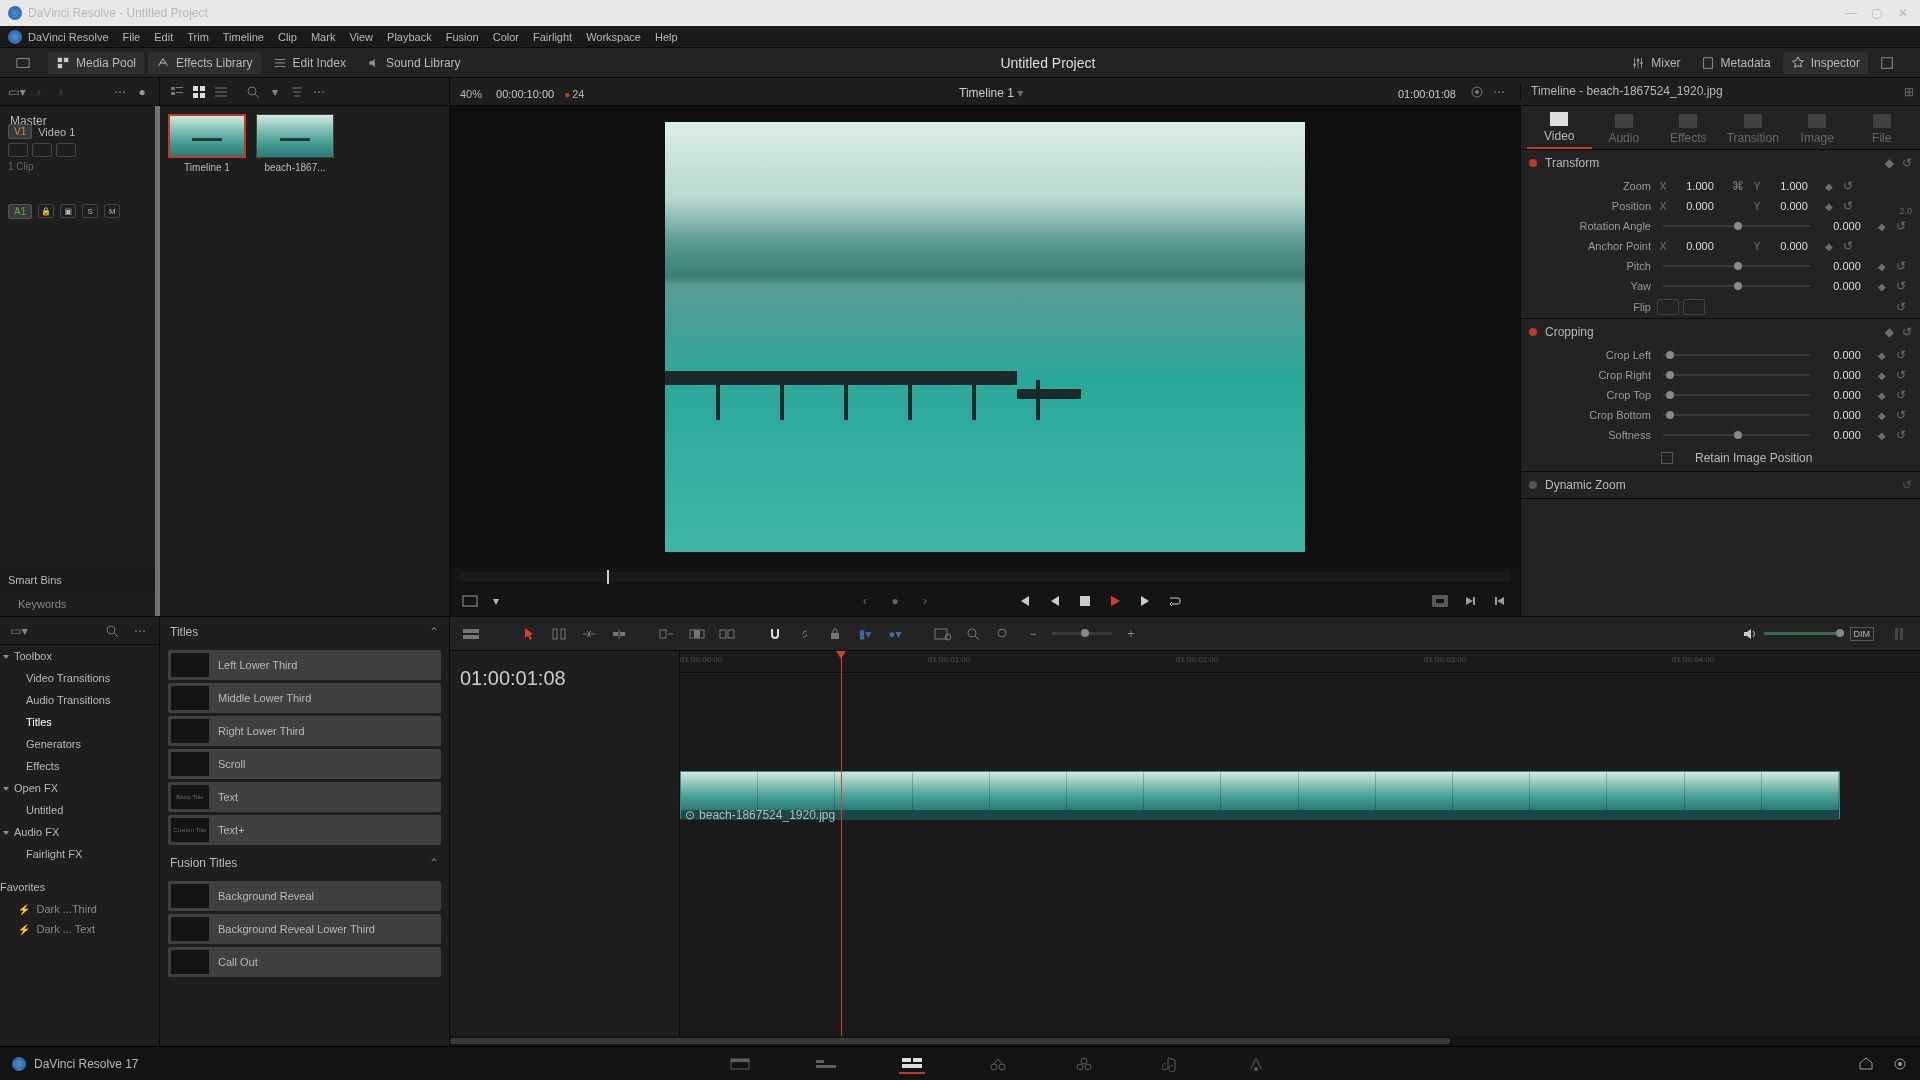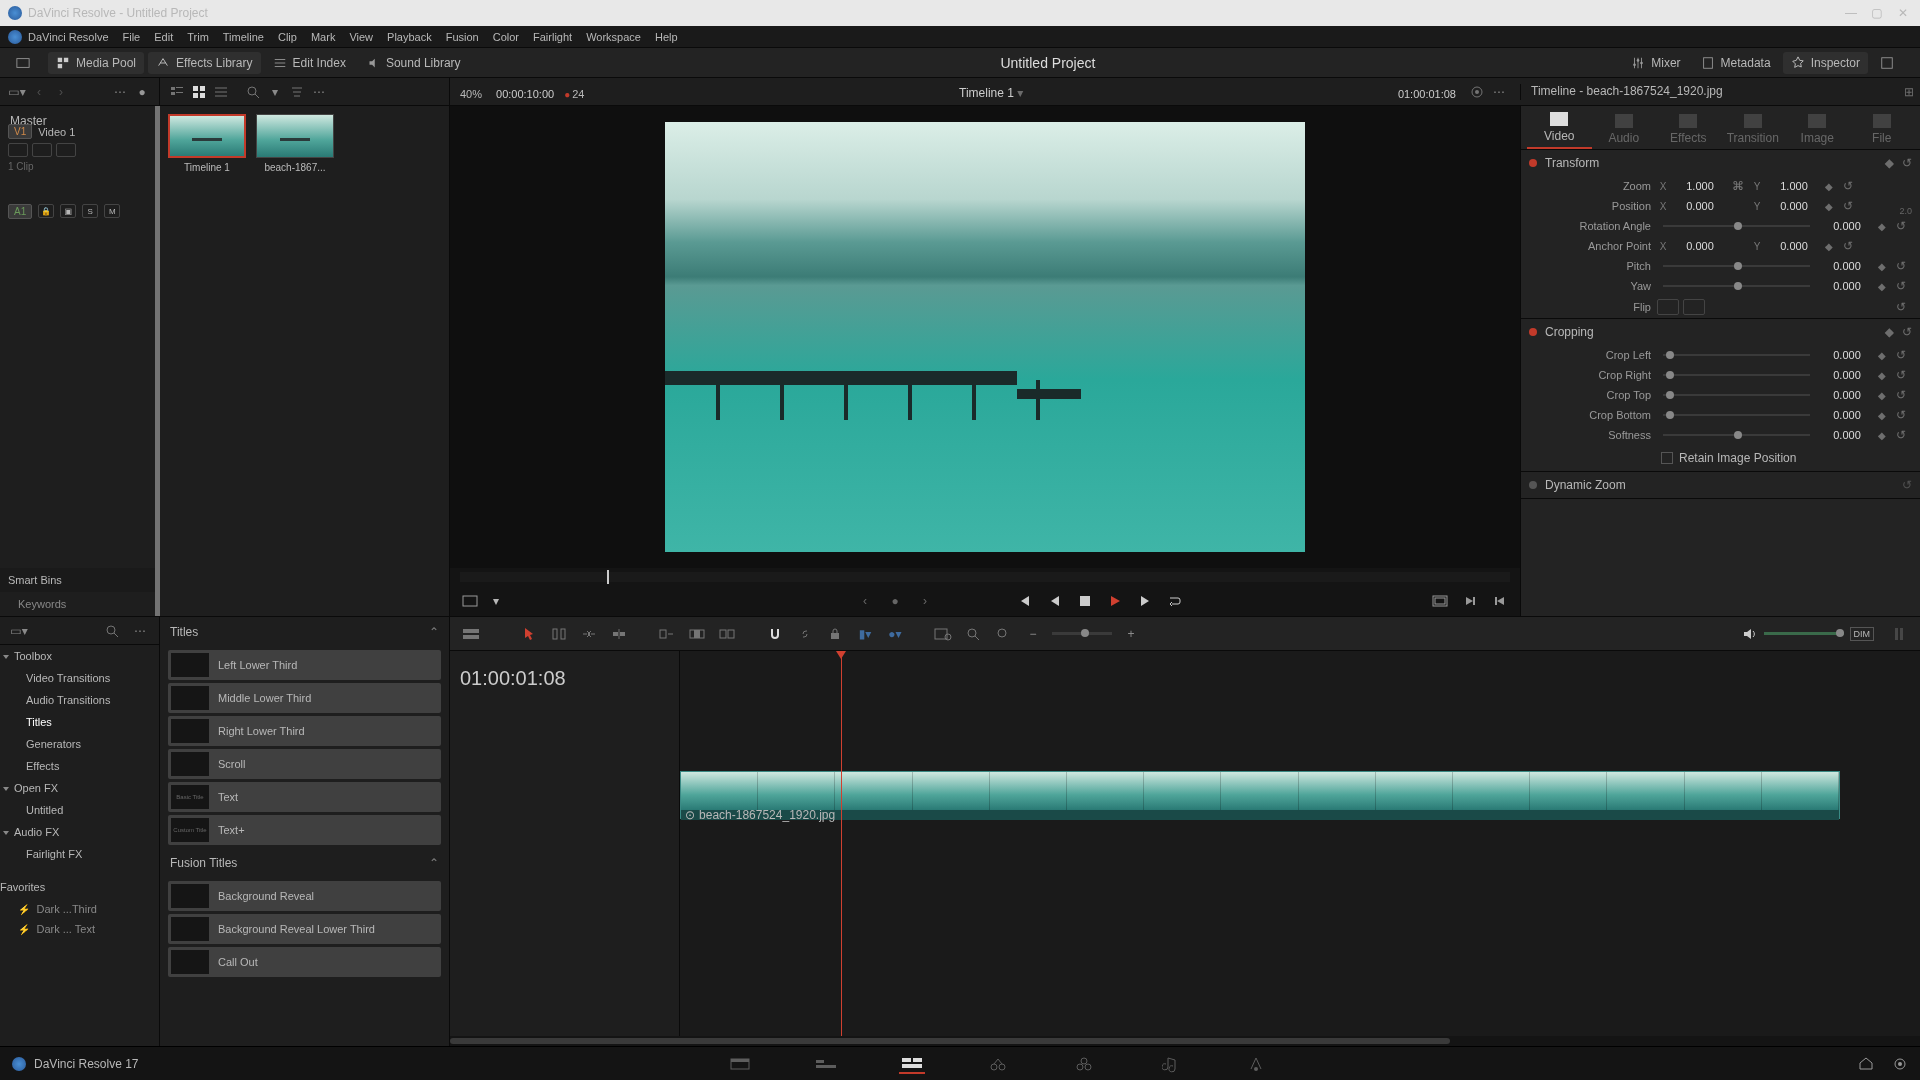--- a/index.html
+++ b/index.html
@@ -109,21 +109,21 @@
 .prop-row .axis{width:12px;text-align:center;font-size:10px;color:#777;}
 .prop-row .val{width:50px;text-align:center;font-size:11px;color:#ddd;background:transparent;}
 .prop-row .link{width:14px;text-align:center;opacity:.6;}
 .prop-row .slider{flex:1;height:2px;background:#3a3a3a;position:relative;margin:0 6px;}
 .prop-row .slider .h{position:absolute;top:-3px;left:48%;width:8px;height:8px;border-radius:50%;background:#888;}
 .prop-row .slider.l .h{left:2%;}
 .prop-row .kf{width:12px;opacity:.5;font-size:10px;}
 .prop-row .rst{width:14px;opacity:.5;}
 .flip-btns{display:flex;gap:4px;}
 .flip-btns .fb{width:22px;height:16px;border:1px solid #444;border-radius:2px;}
-.check-row{display:flex;align-items:center;padding:6px 10px 6px 140px;gap:6px;font-size:11px;color:#999;}
+.check-row{display:flex;align-items:center;padding:6px 10px 6px 140px;gap:22px;font-size:11px;color:#999;}
 .check-row .cb{width:12px;height:12px;border:1px solid #555;}
 .footer{height:34px;background:#141414;border-top:1px solid #000;display:flex;align-items:center;padding:0 12px;}
 .footer .ver{display:flex;align-items:center;gap:8px;}
 .footer .ver .dot{width:14px;height:14px;border-radius:50%;background:radial-gradient(circle,#4a8fd4,#2a5a9a);}
 .footer .pages{flex:1;display:flex;justify-content:center;gap:60px;}
 .footer .pg{width:26px;height:20px;opacity:.55;display:flex;align-items:center;justify-content:center;}
 .footer .pg.active{opacity:1;border-bottom:2px solid #c23a2a;}
 .footer .rt{display:flex;gap:18px;}
 svg{display:block;}
 .hscroll{height:10px;background:#141414;position:relative;}
@@ -751,20 +751,27 @@
           <span class="tag">A1</span>
           <span class="b">🔒</span>
           <span class="b">▣</span>
           <span class="b">S</span>
           <span class="b">M</span>
           <span style="flex:1"></span>
           <span style="font-size:9px;color:#666">2.0</span>
         </div>
       </div>
       <div class="tl-tracks">
+        <div class="tl-ruler">
+          <span class="tick" style="left:0%">01:00:00:00</span>
+          <span class="tick" style="left:20%">01:00:01:00</span>
+          <span class="tick" style="left:40%">01:00:02:00</span>
+          <span class="tick" style="left:60%">01:00:03:00</span>
+          <span class="tick" style="left:80%">01:00:04:00</span>
+        </div>
         <div class="playhead" style="left:13%"></div>
         <div class="track-v">
           <div class="clip">
             <div class="frames">
                 <div class="f"></div>
                 <div class="f"></div>
                 <div class="f"></div>
                 <div class="f"></div>
                 <div class="f"></div>
                 <div class="f"></div>

